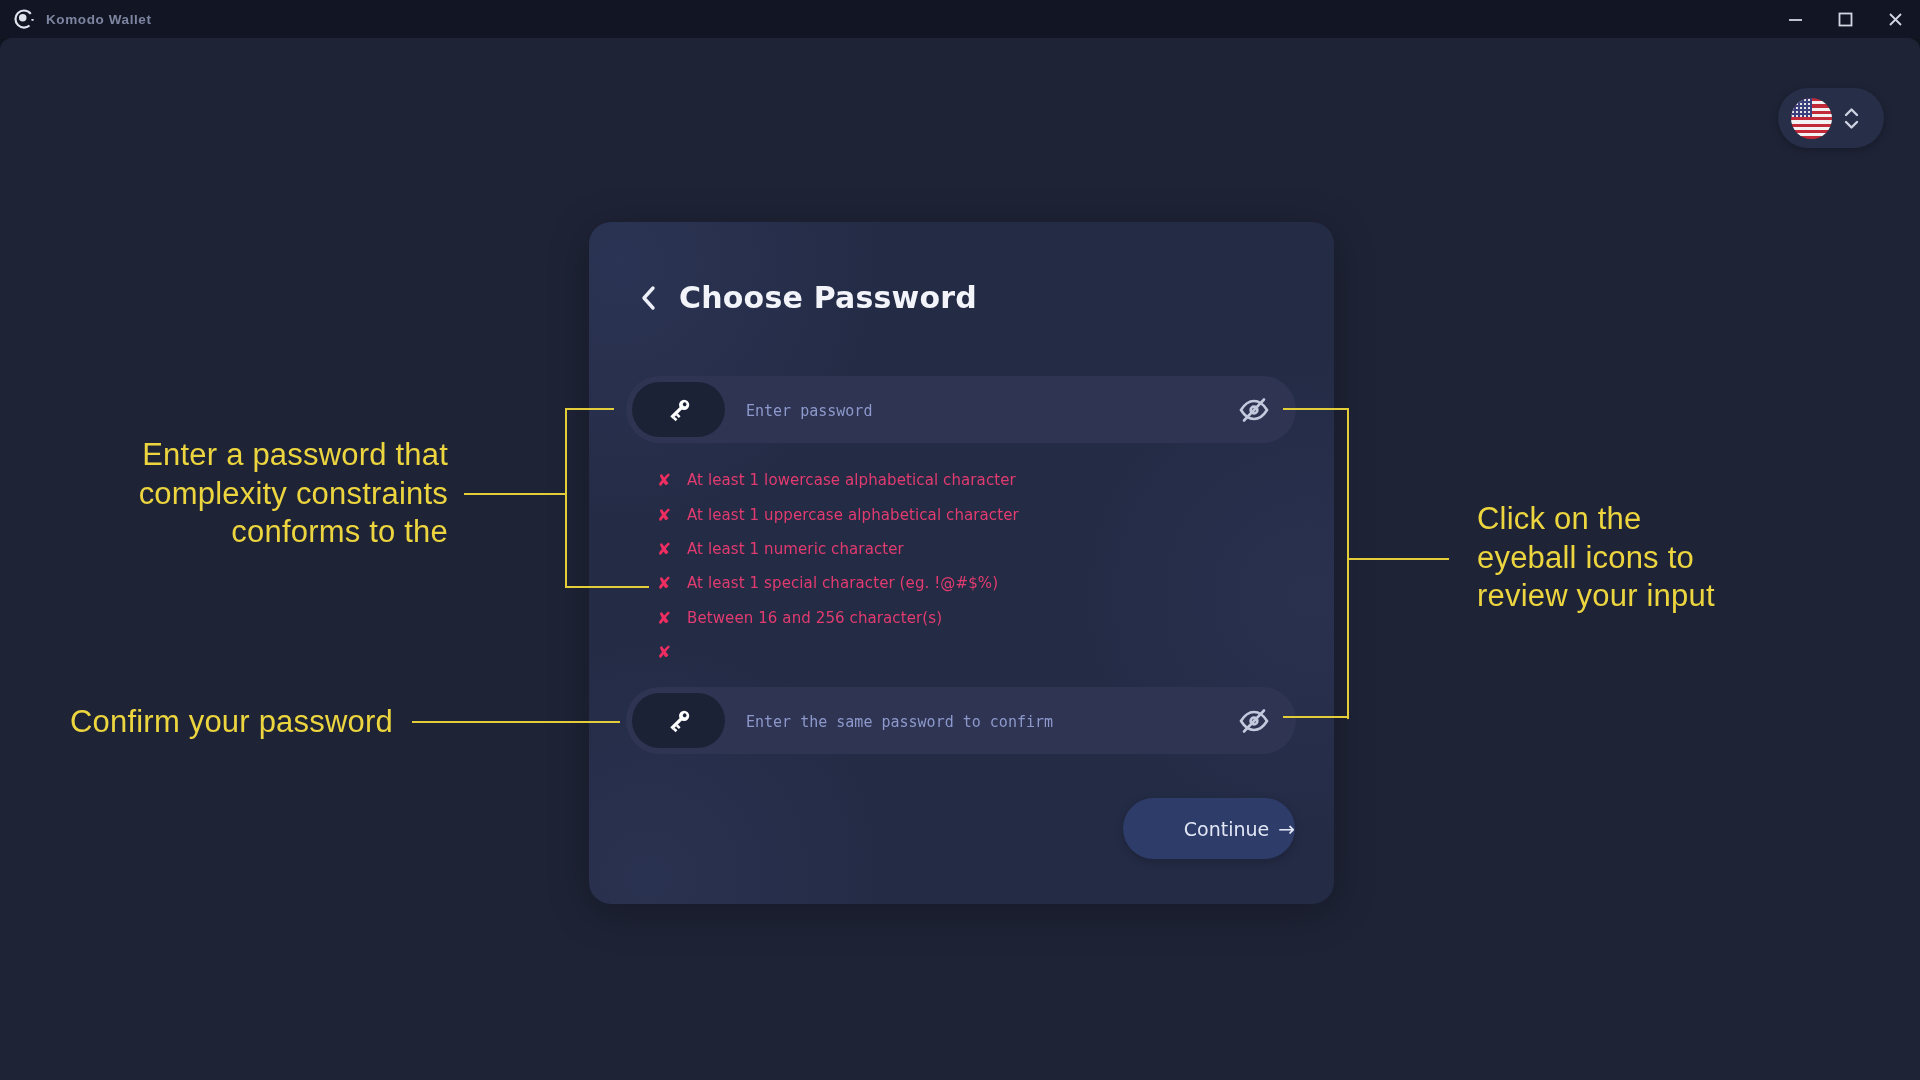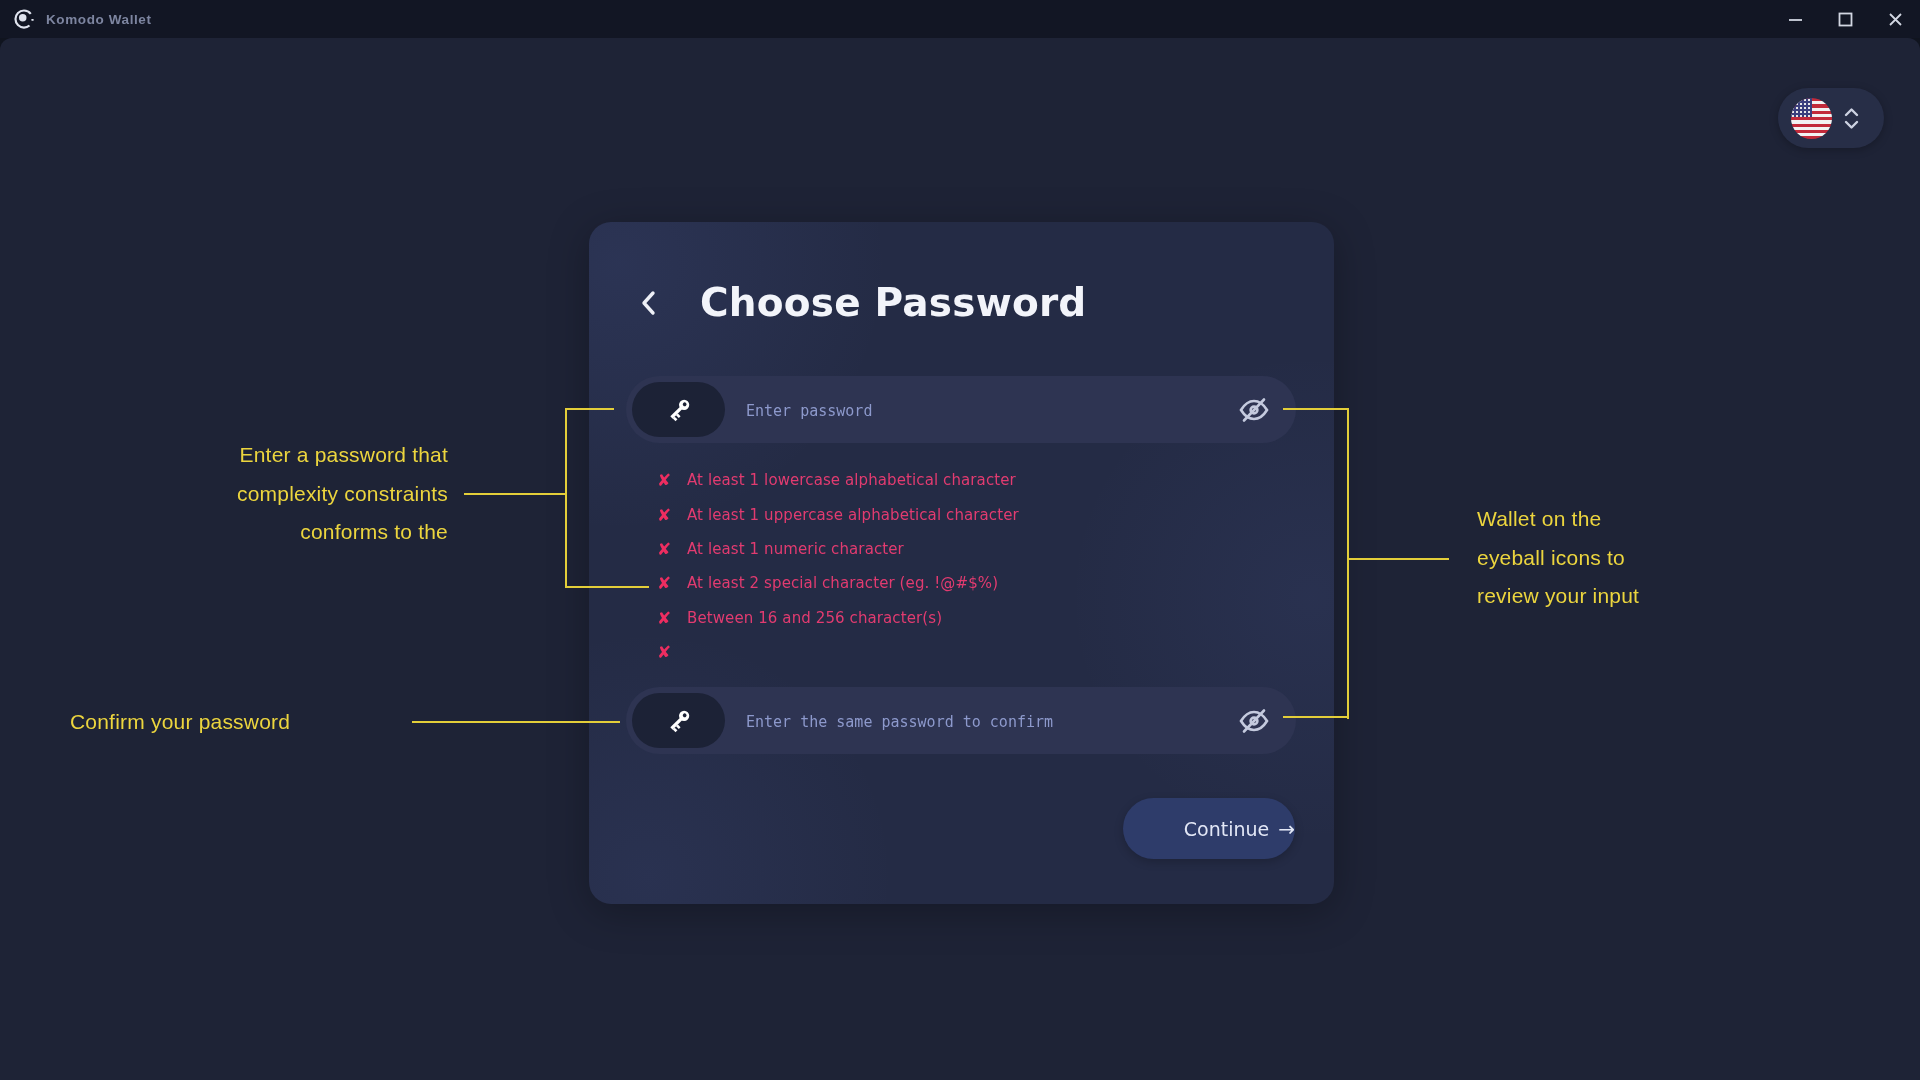--- a/index.html
+++ b/index.html
@@ -34,21 +34,21 @@
   .card{position:absolute;left:589px;top:222px;width:745px;height:682px;border-radius:22px;
         background:
           radial-gradient(circle at 4% 6%, rgba(110,130,220,.10), transparent 28%),
           radial-gradient(circle at 97% 55%, rgba(110,130,220,.07), transparent 30%),
           radial-gradient(circle at 8% 96%, rgba(110,130,220,.08), transparent 26%),
           #242b45;
         box-shadow:0 8px 40px rgba(0,0,0,.28);z-index:2;}
 
   .card-header{position:absolute;left:44px;top:58px;display:flex;align-items:center;}
   .back-icon{width:30px;height:30px;display:flex;align-items:center;justify-content:center;cursor:pointer;}
-  .card-title{margin-left:37px;font-size:39px;font-weight:bold;color:#f2f4fa;letter-spacing:.2px;}
+  .card-title{margin-left:16px;font-size:30px;font-weight:bold;color:#f2f4fa;letter-spacing:.2px;}
 
   .field{position:absolute;left:37px;width:670px;height:67px;border-radius:34px;background:#2e3452;
          display:flex;align-items:center;}
   .field.f1{top:154px;}
   .field.f2{top:465px;}
   .key-pill{position:absolute;left:6px;top:6px;width:93px;height:55px;border-radius:28px;
             background:#1c2236;display:flex;align-items:center;justify-content:center;}
   .pw-input{position:absolute;left:118px;top:0;width:460px;height:67px;background:transparent;border:none;
             outline:none;font-family:"DejaVu Sans Mono",monospace;font-size:15px;color:#c6cde8;}
   .pw-input::placeholder{color:#8d99cc;opacity:1;}
@@ -60,21 +60,21 @@
   .req-mark{width:30px;font-size:17px;font-weight:bold;color:#ee2d60;flex:0 0 auto;}
   .req-text{font-size:15px;color:#e23b70;letter-spacing:.1px;}
 
   .continue-btn{position:absolute;left:534px;top:576px;width:172px;height:61px;border-radius:31px;
                 background:#2e3c6a;display:flex;align-items:center;justify-content:flex-end;
                 cursor:pointer;color:#e2e7f6;font-size:19px;box-shadow:0 3px 10px rgba(0,0,0,.2);}
   .continue-arrow{margin-left:9px;font-size:20px;}
 
   
   .anno{position:absolute;z-index:3;color:#ecd53e;font-family:"Liberation Sans",sans-serif;
-        font-size:21px;line-height:38.6px;letter-spacing:.2px;}
+        font-size:31px;line-height:38.6px;letter-spacing:.2px;}
   .anno div{white-space:nowrap;}
   .anno-left-top{left:60px;top:436px;width:388px;text-align:right;}
   .anno-left-bottom{left:70px;top:703px;}
   .anno-right{left:1477px;top:500px;text-align:left;}
 
   .yline{position:absolute;background:#e3ce39;z-index:3;}
   .h{height:2.4px;} .v{width:2.4px;}
 
   
   [data-interactable="true"]{cursor:pointer;}
@@ -161,21 +161,21 @@
       <div class="req-row" data-interactable="false">
         <span class="req-mark" data-interactable="false">✘</span>
         <span class="req-text" data-interactable="false">At least 1 uppercase alphabetical character</span>
       </div>
       <div class="req-row" data-interactable="false">
         <span class="req-mark" data-interactable="false">✘</span>
         <span class="req-text" data-interactable="false">At least 1 numeric character</span>
       </div>
       <div class="req-row" data-interactable="false">
         <span class="req-mark" data-interactable="false">✘</span>
-        <span class="req-text" data-interactable="false">At least 2 special character (eg. !@#$%)</span>
+        <span class="req-text" data-interactable="false">At least 1 special character (eg. !@#$%)</span>
       </div>
       <div class="req-row" data-interactable="false">
         <span class="req-mark" data-interactable="false">✘</span>
         <span class="req-text" data-interactable="false">Between 16 and 256 character(s)</span>
       </div>
       <div class="req-row" data-interactable="false">
         <span class="req-mark" data-interactable="false">✘</span>
       </div>
     </div>
 
@@ -211,21 +211,21 @@
     <div>Enter a password that</div>
     <div>complexity constraints</div>
     <div>conforms to the</div>
   </div>
 
   <div class="anno anno-left-bottom" data-interactable="false">
     <span>Confirm your password</span>
   </div>
 
   <div class="anno anno-right" data-interactable="false">
-    <div>Wallet on the</div>
+    <div>Click on the</div>
     <div>eyeball icons to</div>
     <div>review your input</div>
   </div>
 
   <div class="yline v" data-interactable="false" style="left:565px;top:408px;height:180px;"></div>
   <div class="yline h" data-interactable="false" style="left:565px;top:408px;width:49px;"></div>
   <div class="yline h" data-interactable="false" style="left:464px;top:493px;width:103px;"></div>
   <div class="yline h" data-interactable="false" style="left:565px;top:586px;width:84px;"></div>
 
   <div class="yline h" data-interactable="false" style="left:412px;top:721px;width:208px;"></div>

